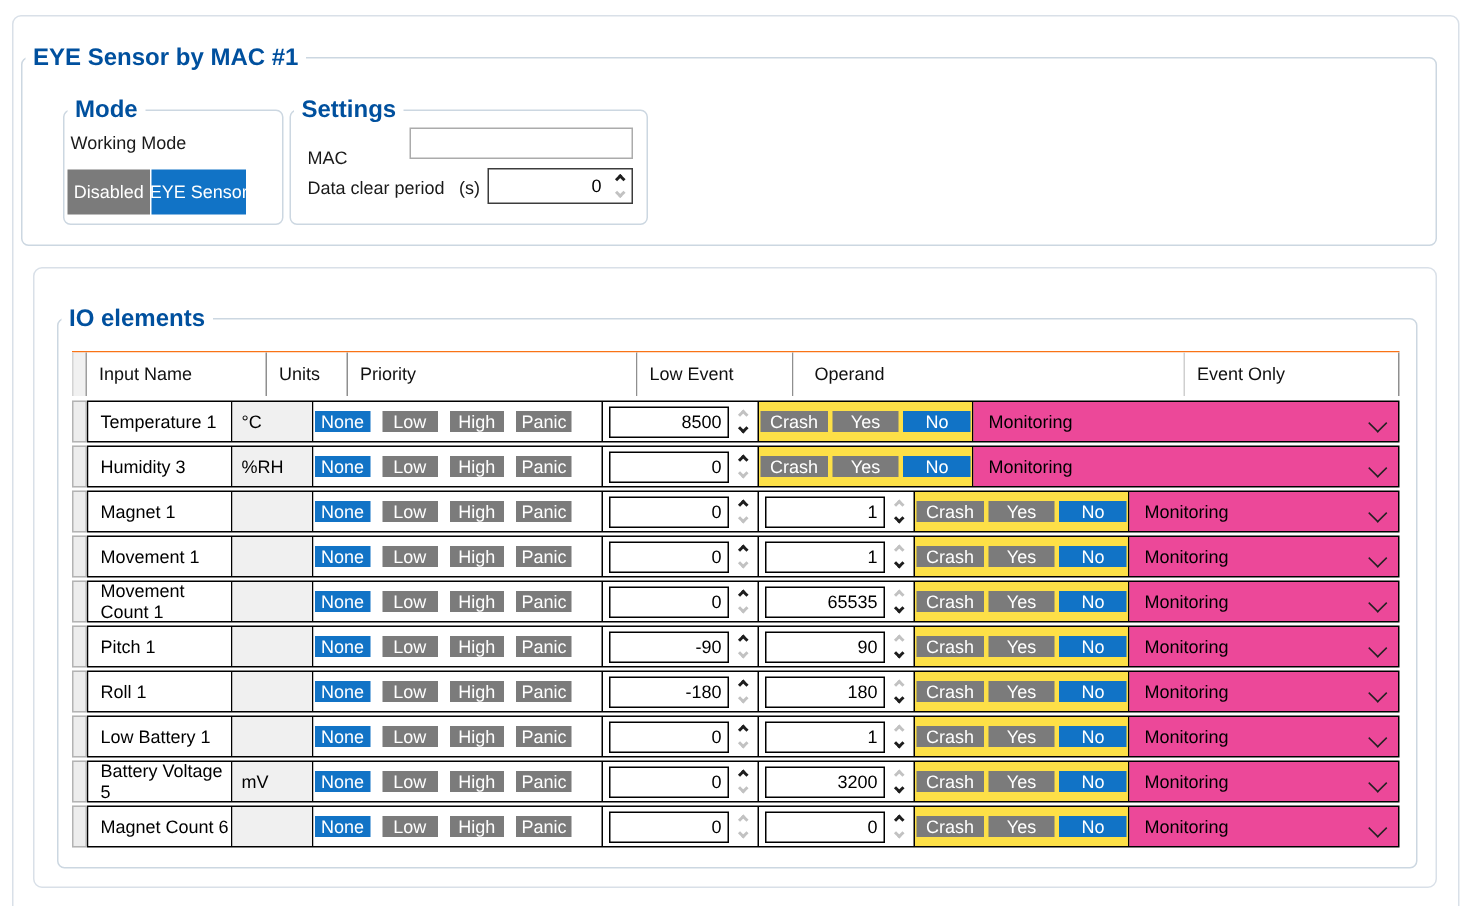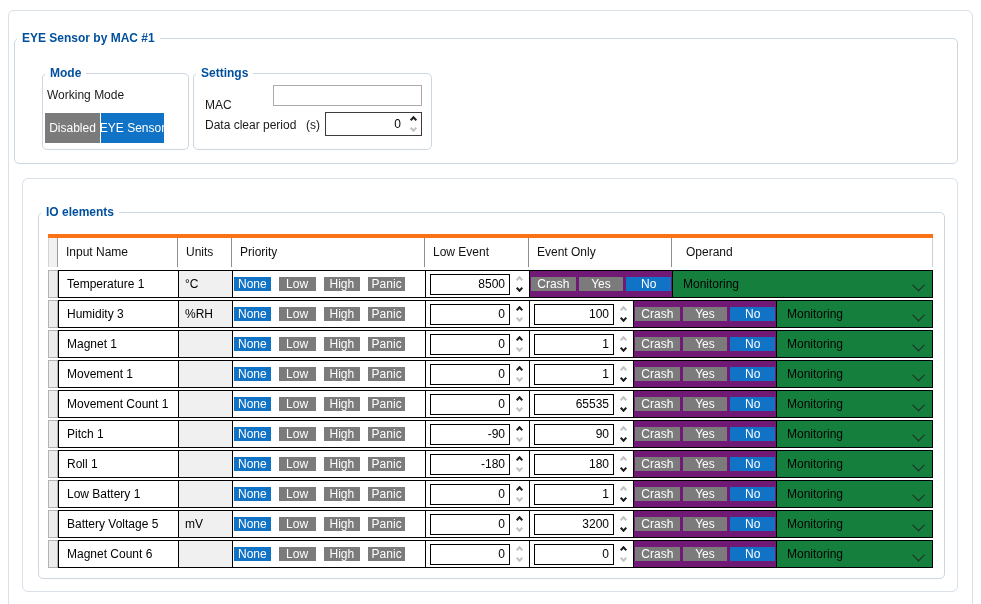--- a/index.html
+++ b/index.html
@@ -5,21 +5,21 @@
   html,body{margin:0;padding:0}
   body{
     width:981px;height:604px;position:relative;overflow:hidden;
     background:#fff;color:#000;
     font-family:"Liberation Sans", sans-serif;font-size:12px;
   }
   .panel{position:absolute;border:1px solid #d9e0e8;border-radius:6px;background:#fff}
   .gbox{position:absolute;border:1px solid #ccd7e1;border-radius:5px;background:#fff}
   .glabel{
     position:absolute;top:-8px;left:2px;background:#fff;padding:0 5px;
-    color:#00509e;font-weight:bold;font-size:12px;line-height:15px;white-space:nowrap;
+    color:#00509e;font-weight:bold;font-size:16px;line-height:15px;white-space:nowrap;
   }
   .lbl{position:absolute;line-height:14px;color:#1a1a1a}
 
   
   .segbtn{
     display:flex;align-items:center;justify-content:center;
     color:#fff;font-size:12px;cursor:default;white-space:nowrap;
   }
   .seg-blue{background:#1173c6}
   .seg-gray{background:#7b7b7b}
@@ -49,45 +49,45 @@
   
   .sarr{display:inline-block;width:5px;height:5px;border:solid;border-width:2px 2px 0 0;box-sizing:border-box}
   .sarr.up{transform:rotate(-45deg)}
   .sarr.down{transform:rotate(135deg)}
   .sarr.on{border-color:#1e1e1e}
   .sarr.off{border-color:#c2c2c2}
   .chv{display:inline-block;width:8px;height:8px;border:solid #222;border-width:0 0 1.6px 1.6px;transform:rotate(-45deg) translate(1px,-1px)}
 
   
   .table{position:absolute;left:48px;top:234px;width:885px}
-  .thead{display:flex;height:29px;border-top:4px solid #f97316;background:#fff}
+  .thead{display:flex;height:29px;border-top:1px solid #f97316;background:#fff}
   .hcorner{width:10px;background:#f1f1f1;border-left:1px solid #d4d4d4;border-right:1px solid #9e9e9e;box-sizing:border-box}
   .hcell{box-sizing:border-box;padding-left:8px;line-height:29px;border-right:1px solid #8f8f8f;color:#111;background:#fff;white-space:nowrap;overflow:hidden}
   .h-name{width:120px}.h-units{width:54px}.h-priority{width:193px}
   .h-low{width:104px}.h-high{width:104px}.h-event{width:143px}
   .h-operand{flex:1;border-right:1px solid #cfcfcf;padding-left:14px}
 
   .trow{display:flex;height:28px;margin-top:2px}
   .trow.first{margin-top:3px}
   .gutter{width:10px;background:#ededed;border:1px solid #b3b3b3;box-sizing:border-box}
   .rowbox{display:flex;width:875px;border:1px solid #000;background:#fff;box-sizing:border-box}
   .cell{box-sizing:border-box;border-right:1px solid #000;display:flex;align-items:center;overflow:hidden}
-  .c-name{width:120px;padding-left:8px;background:#fff}
+  .c-name{width:96px;padding-left:8px;background:#fff}
   .c-units{width:54px;padding-left:6px;background:#f0f0f0}
   .c-priority{width:193px;padding:0 20px 0 1px;gap:8px;background:#fff}
   .c-priority .segbtn{flex:1}
   .c-spin{width:104px;padding:2px 4px;gap:4px;background:#fff}
   .spin-input{
     flex:1;min-width:0;height:21px;border:1px solid #000;background:#fff;
     text-align:right;padding:0 4px 0 0;font-family:inherit;font-size:12px;box-sizing:border-box;outline:none;
   }
   .spin-arrows{width:11px;display:flex;flex-direction:column;align-items:center;justify-content:center;gap:4px}
-  .c-event{width:143px;padding:0 1px;gap:3px;background:#701a75}
+  .c-event{width:143px;padding:0 1px;gap:3px;background:#fde047}
   .c-event .segbtn{flex:1}
-  .c-operand{flex:1;border-right:none;position:relative;padding-left:10px;background:#15803d}
+  .c-operand{flex:1;border-right:none;position:relative;padding-left:10px;background:#ec4899}
   .c-operand .chvwrap{position:absolute;right:9px;top:9px}
 </style>
 </head>
 <body>
 
 <div class="panel" style="left:8px;top:10px;width:963px;height:600px"></div>
 
 <div class="gbox" style="left:14px;top:38px;width:942px;height:124px">
   <span class="glabel">EYE Sensor by MAC #1</span>
 </div>
@@ -123,22 +123,22 @@
 </div>
 
 <div class="table">
 
   <div class="thead">
     <div class="hcorner"></div>
     <div class="hcell h-name">Input Name</div>
     <div class="hcell h-units">Units</div>
     <div class="hcell h-priority">Priority</div>
     <div class="hcell h-low">Low Event</div>
+    <div class="hcell h-operand">Operand</div>
     <div class="hcell h-event">Event Only</div>
-    <div class="hcell h-operand">Operand</div>
   </div>
 
   <div class="trow first">
     <div class="gutter"></div>
     <div class="rowbox">
       <div class="cell c-name">
           <span>Temperature 1</span>
         </div>
       <div class="cell c-units">
           <span>°C</span>
@@ -183,27 +183,20 @@
         <div class="segbtn seg-gray">High</div>
         <div class="segbtn seg-gray">Panic</div>
       </div>
       <div class="cell c-spin">
         <input class="spin-input" value="0" style="">
         <div class="spin-arrows">
             <span class="sarr up on"></span>
             <span class="sarr down off"></span>
           </div>
       </div>
-      <div class="cell c-spin">
-        <input class="spin-input" value="100" style="">
-        <div class="spin-arrows">
-            <span class="sarr up off"></span>
-            <span class="sarr down on"></span>
-          </div>
-      </div>
       <div class="cell c-event">
         <div class="segbtn seg-gray">Crash</div>
         <div class="segbtn seg-gray">Yes</div>
         <div class="segbtn seg-blue">No</div>
       </div>
       <div class="cell c-operand">
         <span>Monitoring</span>
         <span class="chvwrap"><span class="chv"></span></span>
       </div>
     </div>

